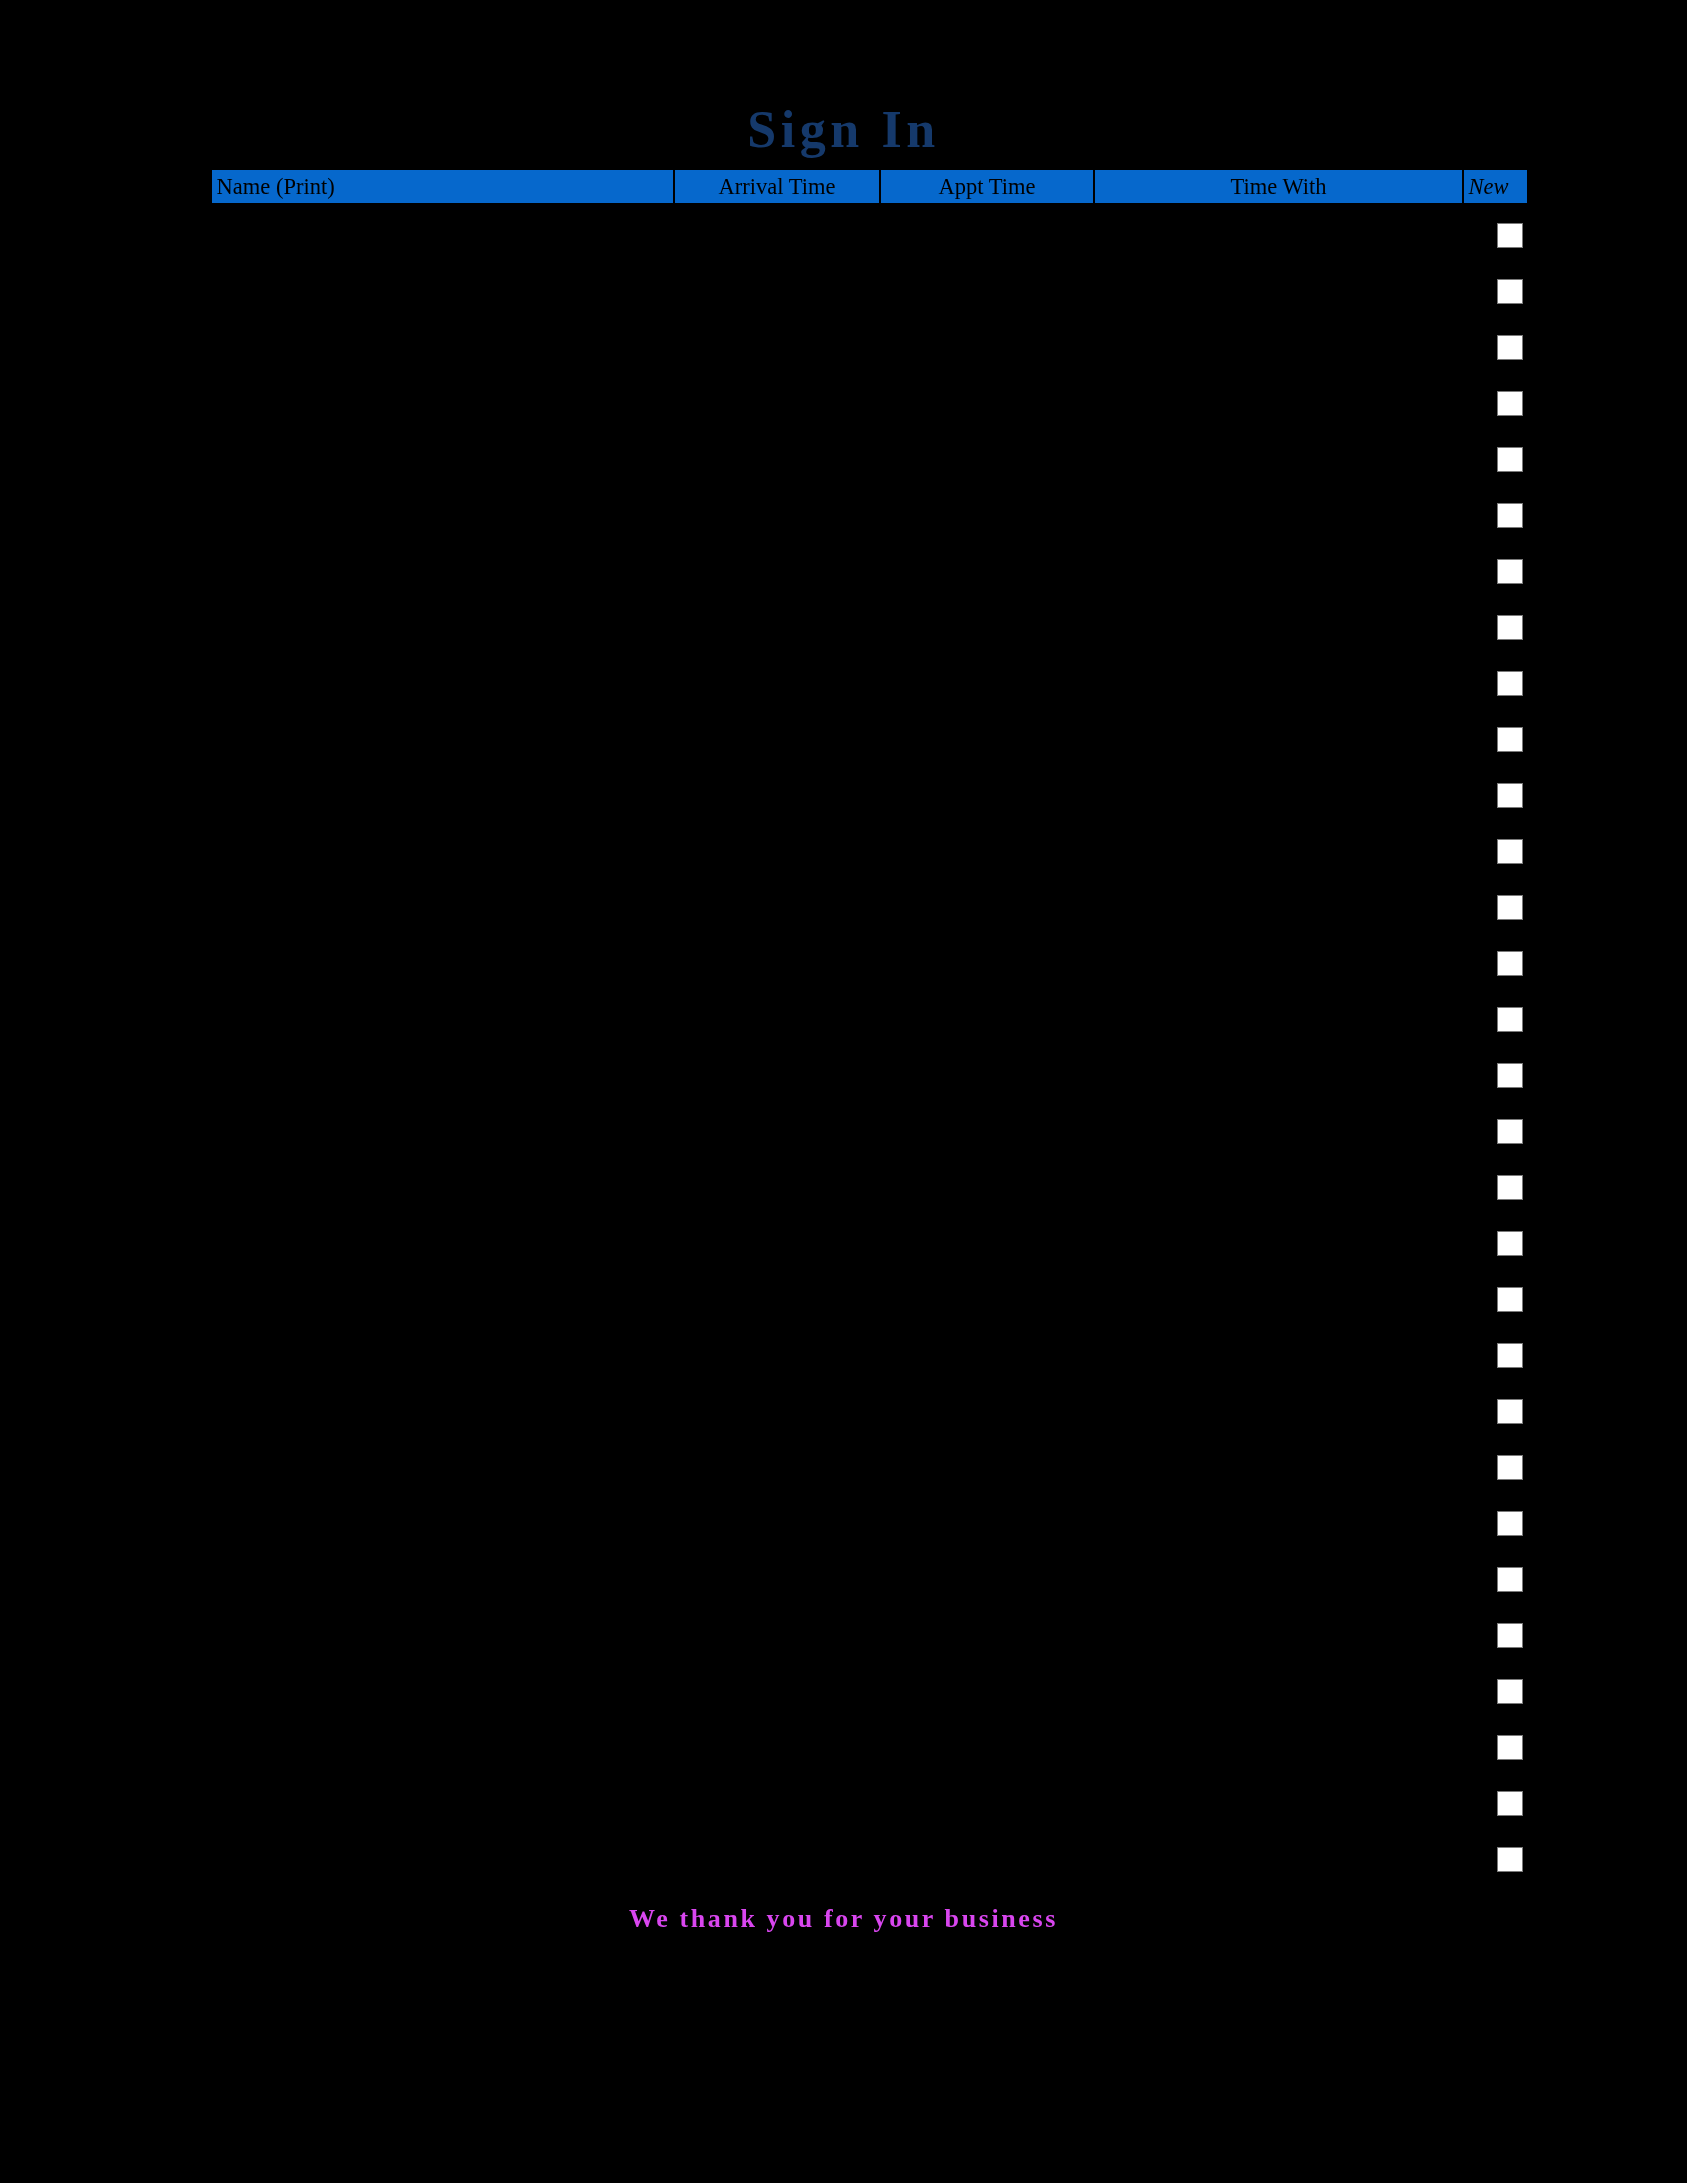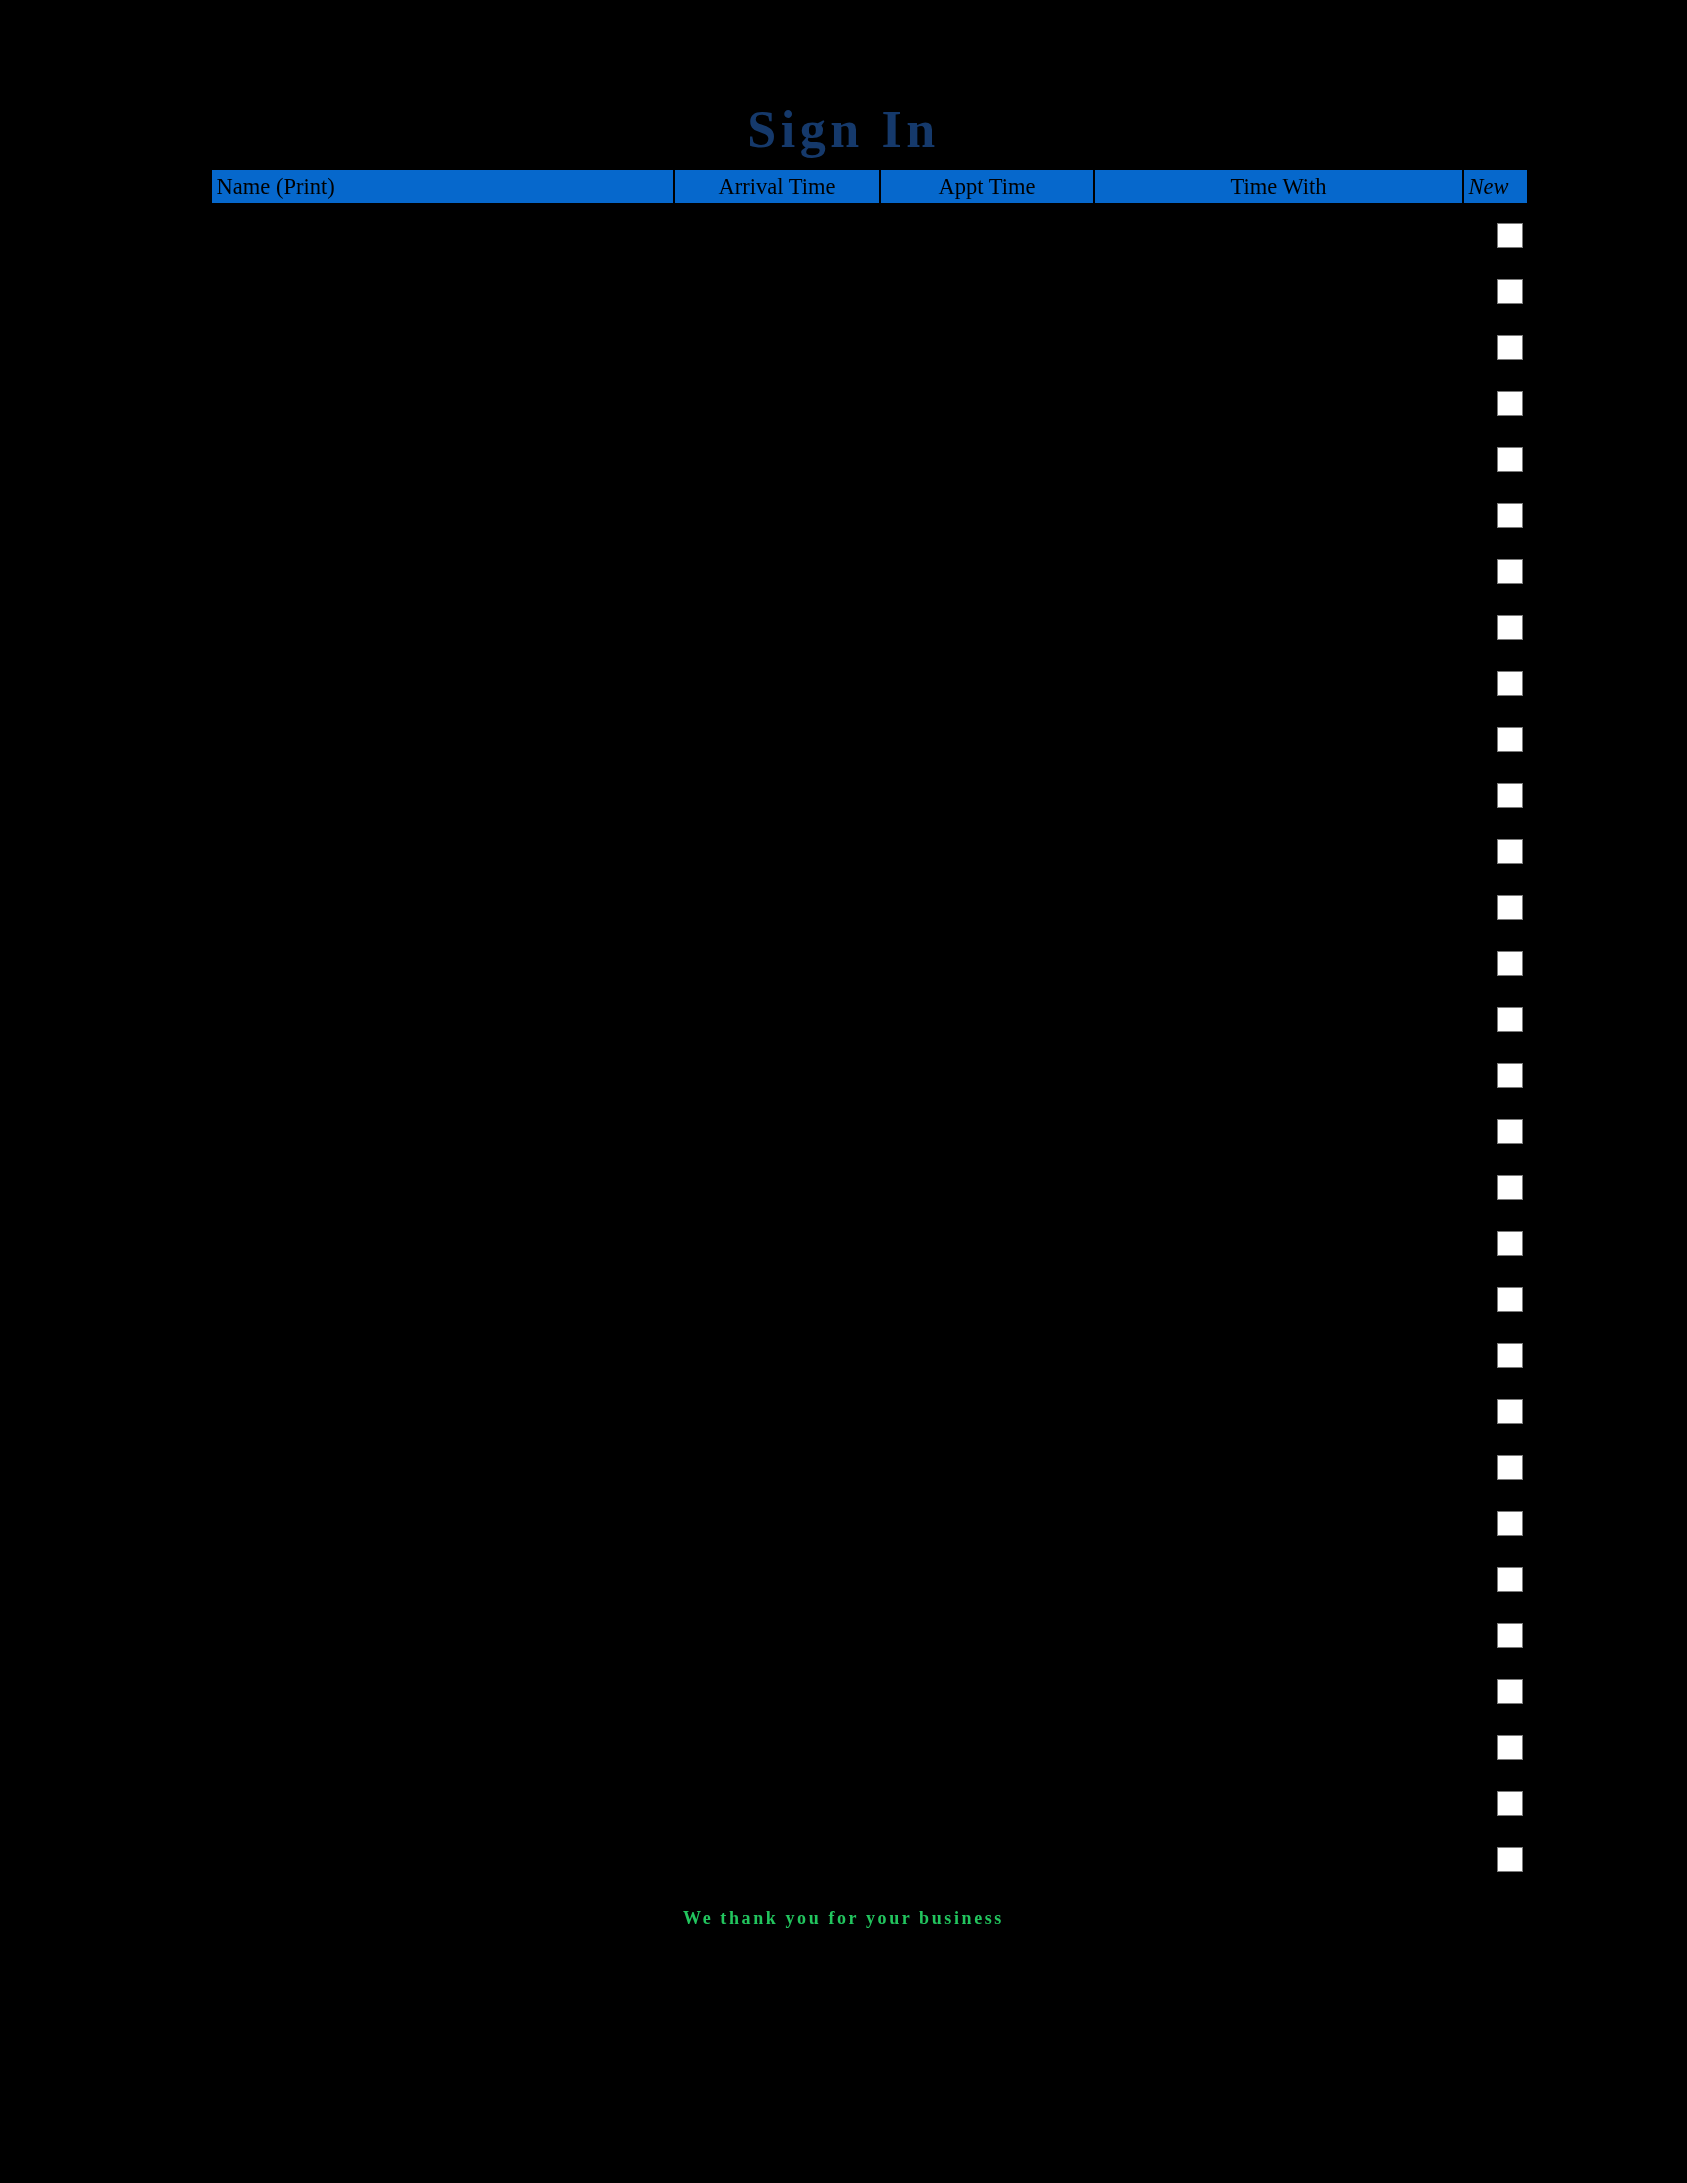--- a/index.html
+++ b/index.html
@@ -97,24 +97,24 @@
     box-sizing: content-box;
   }
 
   
   #footer-note {
     position: absolute;
     left: 0;
     top: 1904px;
     width: 1687px;
     text-align: center;
-    color: #22c55e;
+    color: #d946ef;
     font-family: "Liberation Serif", "DejaVu Serif", serif;
     font-weight: bold;
-    font-size: 18px;
+    font-size: 26px;
     line-height: 29px;
     letter-spacing: 2.6px;
     white-space: nowrap;
   }
 </style>
 </head>
 <body>
 
 <div id="sheet">
 

